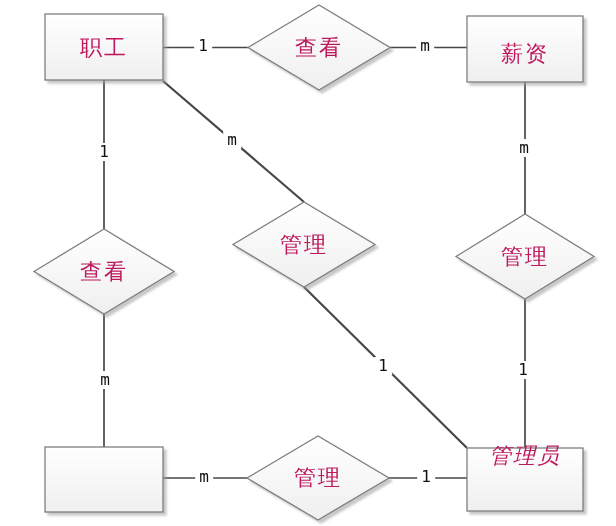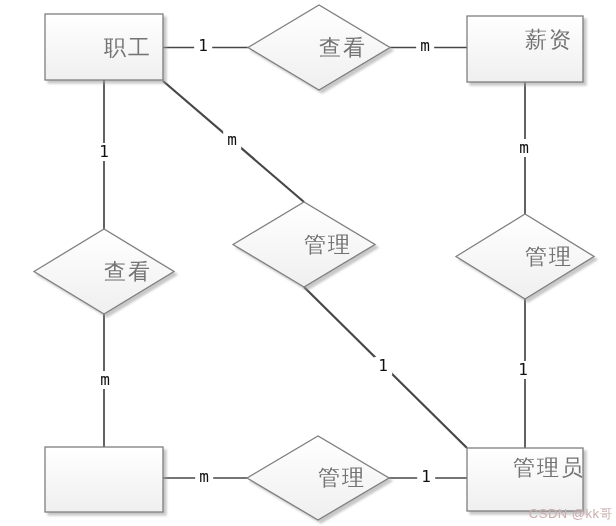--- a/index.html
+++ b/index.html
@@ -18,25 +18,24 @@
   #diagram-svg {
     position: absolute;
     left: 0;
     top: 0;
   }
   .shape-label {
     position: absolute;
     transform: translate(-50%, -50%);
     font-size: 22px;
     letter-spacing: 2px;
-    color: #737373;
+    color: #be185d;
     white-space: nowrap;
     text-align: center;
     font-family: "Liberation Sans", sans-serif;
-    margin-left: 24px;
   }
   .card-label {
     position: absolute;
     transform: translate(-50%, -50%);
     font-size: 16px;
     line-height: 1;
     color: #111111;
     background: #ffffff;
     padding: 1px 4px;
     white-space: nowrap;
@@ -90,34 +89,33 @@
 
       <polygon points="248,47.5 319,5 390,47.5 319,90"></polygon>
       <polygon points="34,271.5 104,229 174,271.5 104,314"></polygon>
       <polygon points="233,244.5 304,202 375,244.5 304,287"></polygon>
       <polygon points="456,256.5 525,214 594,256.5 525,299"></polygon>
       <polygon points="247,478 318,436 389,478 318,520"></polygon>
     </g>
   </svg>
 
   <div class="shape-label" style="left:104px; top:48px;">职工</div>
-  <div class="shape-label" style="left:525px; top:40px;">薪资</div>
-  <div class="shape-label" style="left:525px; top:468px;">管理员</div>
+  <div class="shape-label" style="left:525px; top:54px;">薪资</div>
+  <div class="shape-label" style="left:525px; top:456px;font-style:italic;">管理员</div>
 
   <div class="shape-label" style="left:319px; top:48px;">查看</div>
   <div class="shape-label" style="left:104px; top:272px;">查看</div>
   <div class="shape-label" style="left:304px; top:245px;">管理</div>
   <div class="shape-label" style="left:525px; top:257px;">管理</div>
   <div class="shape-label" style="left:318px; top:478px;">管理</div>
 
   <div class="card-label" style="left:203px; top:46px;">1</div>
   <div class="card-label" style="left:425px; top:46px;">m</div>
   <div class="card-label" style="left:104px; top:152px;">1</div>
   <div class="card-label" style="left:105px; top:380px;">m</div>
   <div class="card-label" style="left:524px; top:148px;">m</div>
   <div class="card-label" style="left:523px; top:370px;">1</div>
   <div class="card-label" style="left:204px; top:477px;">m</div>
   <div class="card-label" style="left:426px; top:477px;">1</div>
   <div class="card-label" style="left:232px; top:140px;">m</div>
   <div class="card-label" style="left:383px; top:366px;">1</div>
 
-  <div class="watermark">CSDN @kk哥</div>
 </div>
 
 </body></html>

